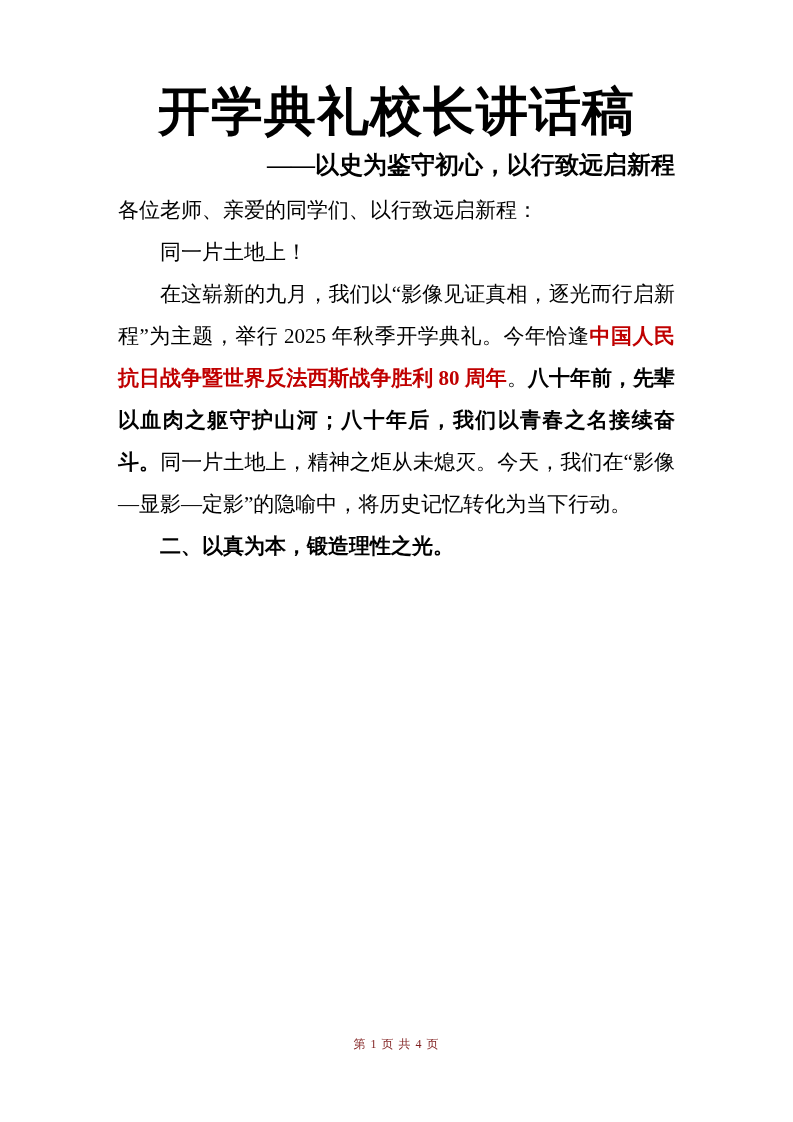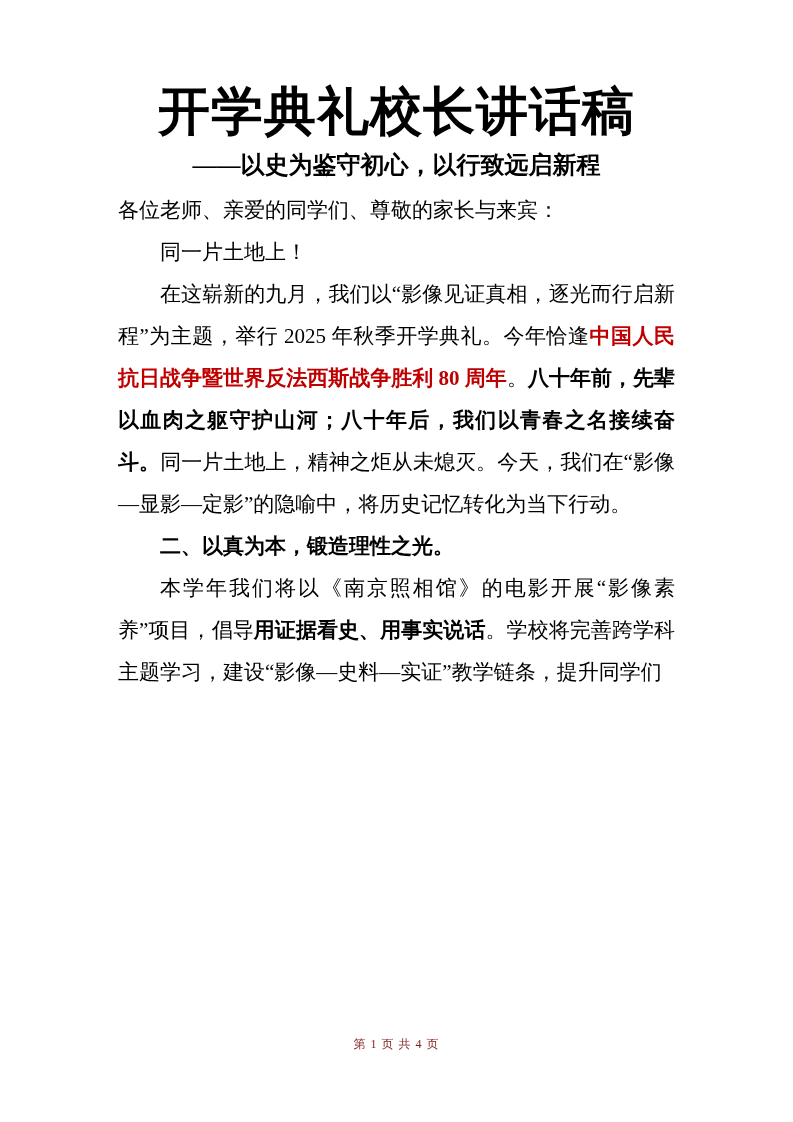--- a/index.html
+++ b/index.html
@@ -26,21 +26,21 @@
     margin: 0;
     text-align: center;
     font-size: 52px;
     font-weight: bold;
     line-height: 1.3;
     letter-spacing: 1px;
     white-space: nowrap;
   }
   .doc-subtitle {
     margin: 4px 0 8px 0;
-    text-align: center;
+    text-align: right;
     font-size: 24px;
     font-weight: bold;
     line-height: 1.3;
     white-space: nowrap;
   }
   .doc-body .para {
     margin: 0;
     font-size: 21px;
     line-height: 42px;
     text-align: justify;
@@ -64,21 +64,20 @@
   }
 </style>
 </head>
 <body>
 
 <div class="page">
   <div class="content">
     <h1 class="doc-title">开学典礼校长讲话稿</h1>
     <div class="doc-subtitle">——以史为鉴守初心，以行致远启新程</div>
     <div class="doc-body">
-        <p class="para greeting"><span>各位老师、亲爱的同学们、尊敬的家长与来宾：</span></p>
+        <p class="para greeting"><span>各位老师、亲爱的同学们、以行致远启新程：</span></p>
         <p class="para body indent"><span>同一片土地上！</span></p>
         <p class="para body indent"><span>在这崭新的九月，我们以“影像见证真相，逐光而行启新程”为主题，举行 2025 年秋季开学典礼。今年恰逢</span><span style="font-weight: bold; color: rgb(192, 0, 0);">中国人民抗日战争暨世界反法西斯战争胜利 80 周年</span><span>。</span><span style="font-weight: bold;">八十年前，先辈以血肉之躯守护山河；八十年后，我们以青春之名接续奋斗。</span><span>同一片土地上，精神之炬从未熄灭。今天，我们在“影像—显影—定影”的隐喻中，将历史记忆转化为当下行动。</span></p>
         <p class="para heading indent"><span style="font-weight: bold;">二、以真为本，锻造理性之光。</span></p>
-        <p class="para body indent"><span>本学年我们将以《南京照相馆》的电影开展“影像素养”项目，倡导</span><span style="font-weight: bold;">用证据看史、用事实说话</span><span>。学校将完善跨学科主题学习，建设“影像—史料—实证”教学链条，提升同学们</span></p>
       </div>
   </div>
   <div class="page-footer">第 1 页 共 4 页</div>
 </div>
 
 </body></html>

